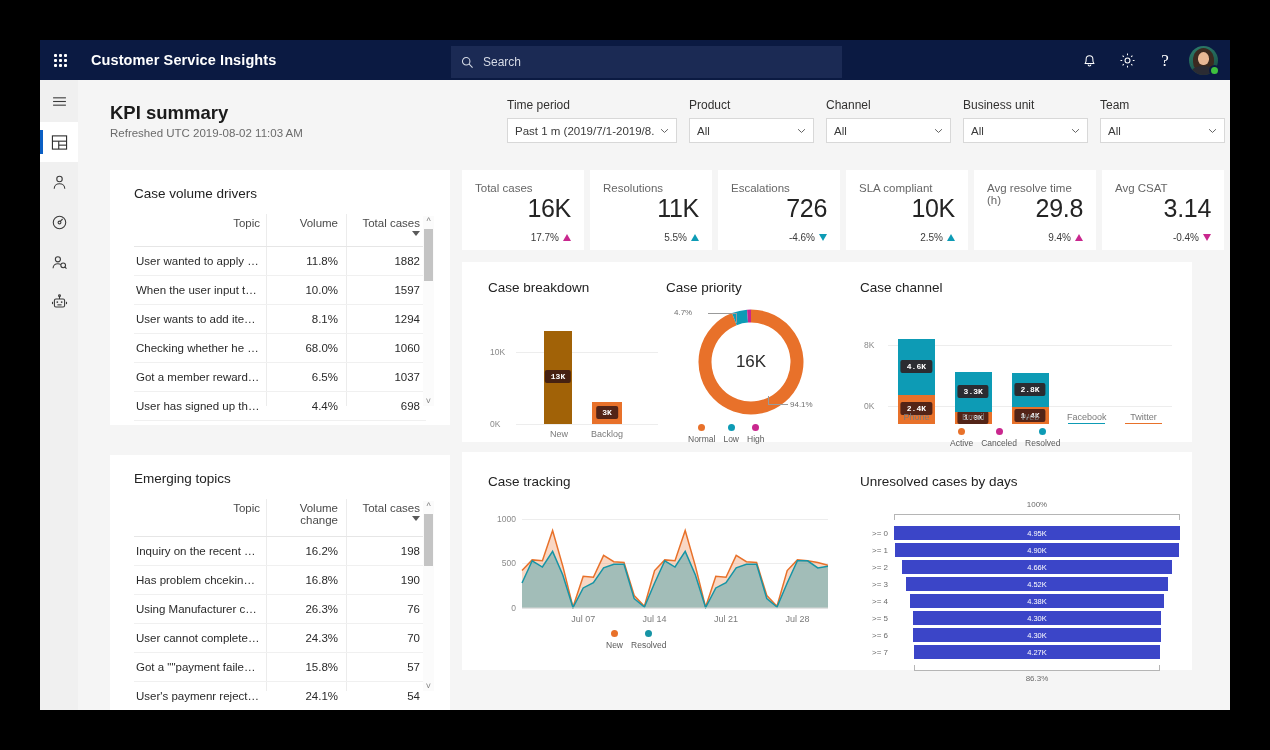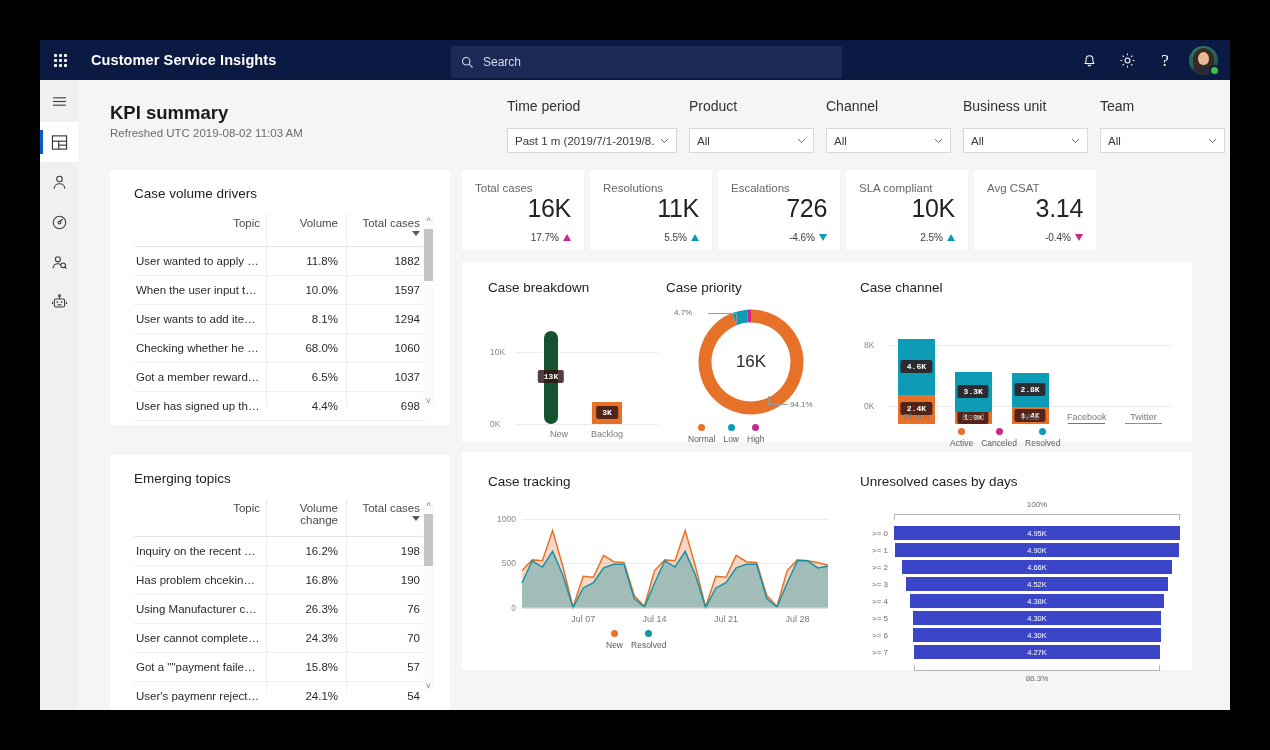--- a/index.html
+++ b/index.html
@@ -102,21 +102,21 @@
   .page-title {
     position: absolute; left: 70px; top: 62px; font-size: 18.5px; font-weight: 700; color: #1b1b1b;
   }
   .page-sub {
     position: absolute; left: 70px; top: 87px; font-size: 11.5px; color: #6b6b6b;
   }
   .filters {
     position: absolute; left: 467px; top: 58px; display: flex; gap: 12px;
   }
   .filter { display: flex; flex-direction: column; }
-  .filter .flabel { font-size: 14px; color: #323130; margin-bottom: 14px; }
+  .filter .flabel { font-size: 12px; color: #323130; margin-bottom: 6px; }
   .fselect {
     height: 25px; background: #ffffff; border: 1px solid #d8d8d8;
     display: flex; align-items: center; padding: 0 7px; cursor: pointer;
   }
   .fselect .fval {
     font-size: 11.5px; color: #3a3a3a; white-space: nowrap; overflow: hidden;
     text-overflow: clip; flex: 1 1 auto;
   }
   .chev { width: 9px; height: 6px; margin-left: 6px; flex: 0 0 auto; }
   .f-time { width: 170px; }
@@ -569,37 +569,45 @@
       </div>
       <div class="kpi">
         <div class="k-label">SLA compliant</div>
         <div class="k-value">10K</div>
         <div class="k-delta">
           <span>2.5%</span>
           <span class="tri up" style="color:#0d9bb5"></span>
         </div>
       </div>
       <div class="kpi">
+        <div class="k-label">Avg resolve time (h)</div>
+        <div class="k-value">29.8</div>
+        <div class="k-delta">
+          <span>9.4%</span>
+          <span class="tri up" style="color:#c9278e"></span>
+        </div>
+      </div>
+      <div class="kpi">
         <div class="k-label">Avg CSAT</div>
         <div class="k-value">3.14</div>
         <div class="k-delta">
           <span>-0.4%</span>
           <span class="tri down" style="color:#c9278e"></span>
         </div>
       </div>
     </div>
 
   <div class="card chart-card-a">
     <div class="ct cb-title">Case breakdown</div>
     <div class="cb" id="cbPlot">
         <div class="gridline" style="left: 28px; width: 142px; top: 104px;"></div>
         <div class="axis-lbl" style="left: 2px; top: 99px;">0K</div>
         <div class="gridline" style="left: 28px; width: 142px; top: 32.2759px;"></div>
         <div class="axis-lbl" style="left: 2px; top: 27.2759px;">10K</div>
-        <div class="bar" style="left: 56px; width: 14px; height: 93.2414px; background: #14532d; border-radius: 8px;">
+        <div class="bar" style="left: 56px; width: 28px; height: 93.2414px; background: #a16207;">
           <span class="bar-tag" style="top: 39.6207px;">13K</span>
         </div>
         <div class="xcat" style="left: 46px; top: 109px; width: 50px;">New</div>
         <div class="bar" style="left: 104px; width: 30px; height: 21.5172px; background: rgb(232, 113, 42);">
           <span class="bar-tag" style="top: 4px;">3K</span>
         </div>
         <div class="xcat" style="left: 94px; top: 109px; width: 50px;">Backlog</div>
       </div>
 
     <div class="ct cp-title">Case priority</div>

